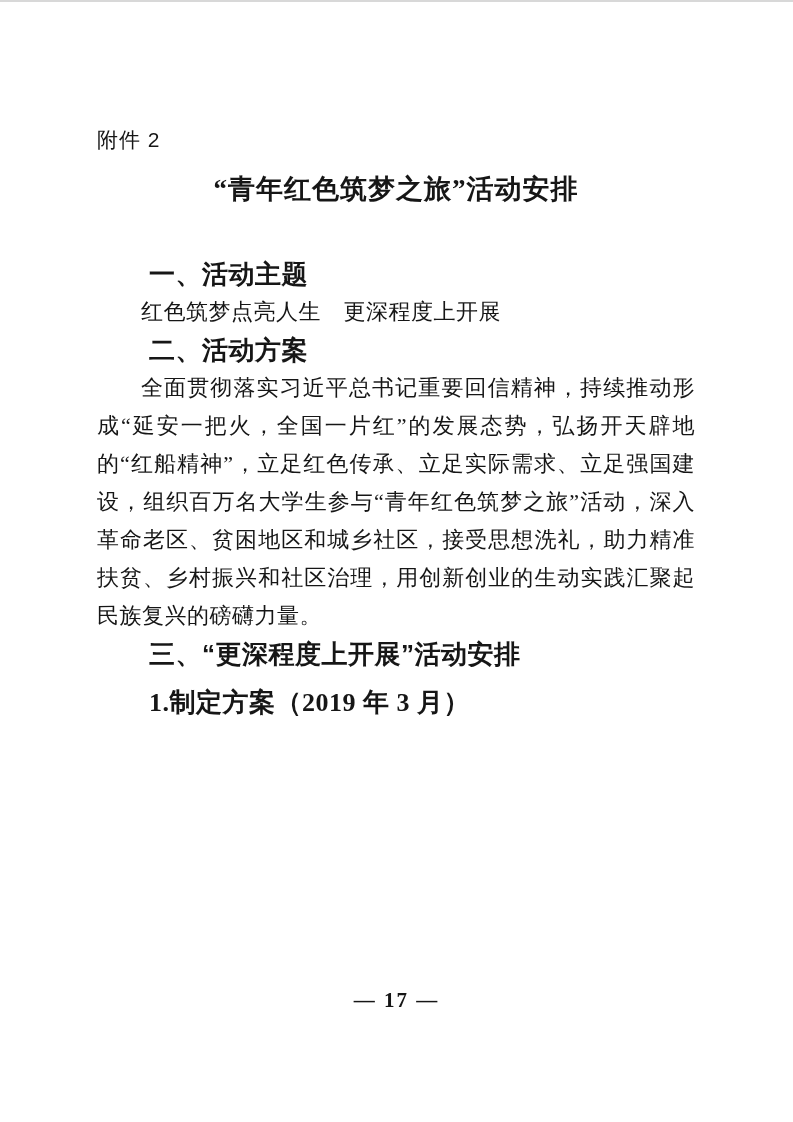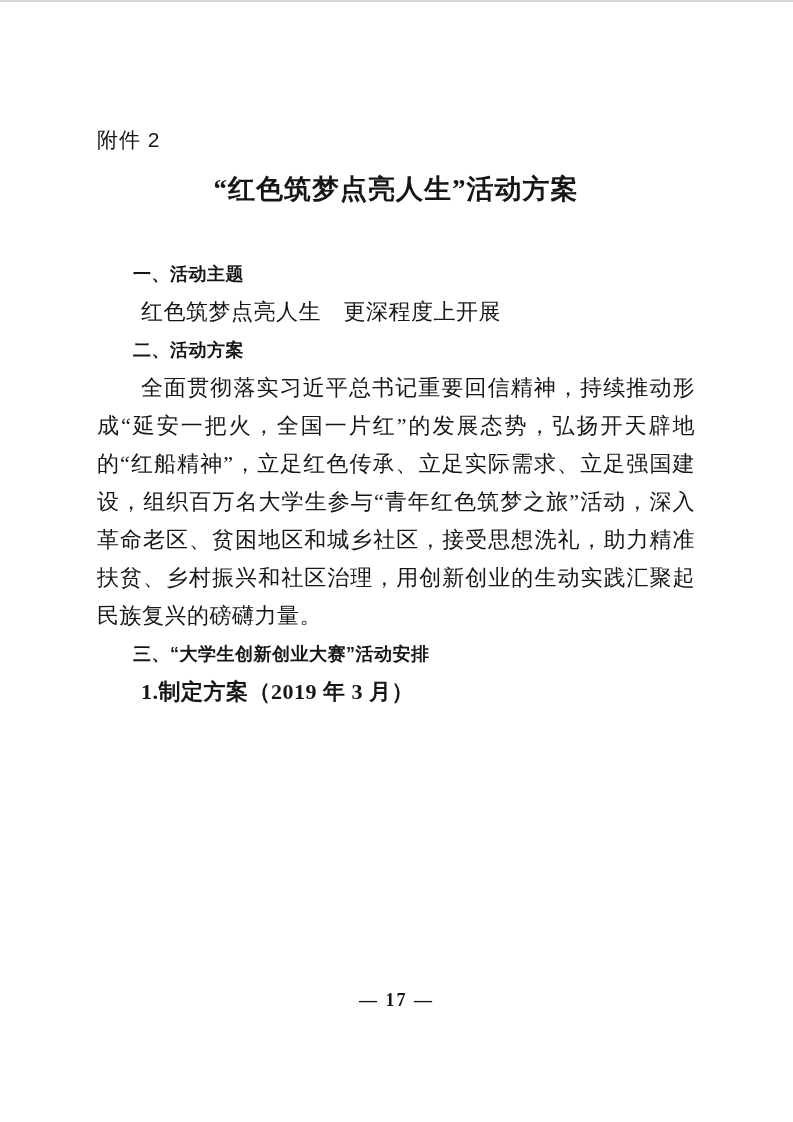--- a/index.html
+++ b/index.html
@@ -39,71 +39,72 @@
   .body-text {
     font-size: 22px;
     line-height: 38px;
     text-align: justify;
     text-indent: 2em;
     letter-spacing: 0.5px;
   }
   .section-heading {
     font-family: "Liberation Sans", "DejaVu Sans", sans-serif;
     font-weight: bold;
-    font-size: 18px;
+    font-size: 26px;
     line-height: 38px;
     text-indent: 2em;
     letter-spacing: 0.5px;
   }
   .theme-line {
     font-size: 22px;
     line-height: 38px;
     text-indent: 2em;
     letter-spacing: 0.5px;
   }
   .sub-heading {
     font-weight: bold;
-    font-size: 22px;
+    font-size: 26px;
     line-height: 38px;
     text-indent: 2em;
     letter-spacing: 0.5px;
+    margin-top: 11px;
   }
   .footer {
     position: absolute;
     top: 986px;
     left: 0;
     width: 100%;
     text-align: center;
     font-weight: bold;
-    font-size: 18px;
+    font-size: 21px;
     line-height: 24px;
     letter-spacing: 2px;
   }
 </style>
 </head>
 <body>
 
 <div class="page">
   <div class="content">
 
     <div class="attachment">附件 2</div>
 
     <div class="doc-title">
-      <div>“红色筑梦点亮人生”活动方案</div>
+      <div>“青年红色筑梦之旅”活动安排</div>
     </div>
 
 
     <div class="section-heading">一、活动主题</div>
 
     <div class="theme-line">红色筑梦点亮人生　更深程度上开展</div>
 
     <div class="section-heading">二、活动方案</div>
 
     <p class="body-text">全面贯彻落实习近平总书记重要回信精神，持续推动形成“延安一把火，全国一片红”的发展态势，弘扬开天辟地的“红船精神”，立足红色传承、立足实际需求、立足强国建设，组织百万名大学生参与“青年红色筑梦之旅”活动，深入革命老区、贫困地区和城乡社区，接受思想洗礼，助力精准扶贫、乡村振兴和社区治理，用创新创业的生动实践汇聚起民族复兴的磅礴力量。</p>
 
-    <div class="section-heading">三、“大学生创新创业大赛”活动安排</div>
+    <div class="section-heading">三、“更深程度上开展”活动安排</div>
 
     <div class="sub-heading">1.制定方案（2019 年 3 月）</div>
 
   </div>
 
   <div class="footer">— 17 —</div>
 </div>
 
 </body></html>

